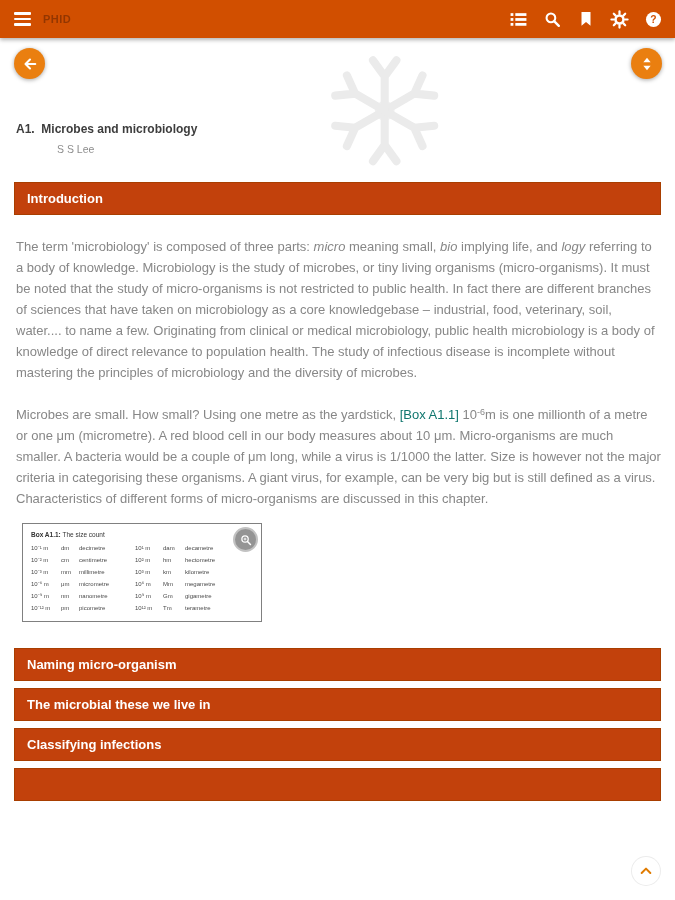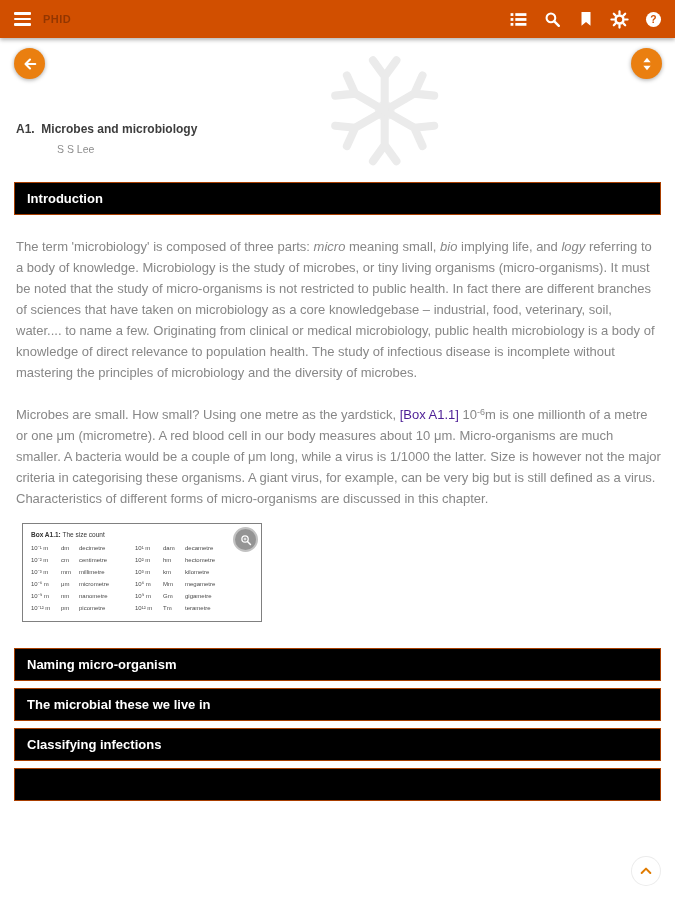--- a/index.html
+++ b/index.html
@@ -20,26 +20,26 @@
   .fab.back{top:48px;left:14px;}
   .fab.jump{top:48px;right:13px;}
 
   .watermark{position:absolute;top:40px;left:292px;z-index:0;}
 
   
   .content{position:absolute;top:38px;left:0;right:0;bottom:0;z-index:1;}
   h1.chapter{margin:84px 16px 0;font-size:12px;font-weight:bold;color:#3d3d3d;}
   .author{margin:7px 0 0 57px;font-size:10.5px;color:#8d8d8d;}
 
-  .section-bar{margin:0 14px;background:#000000;border:1px solid #a83e00;color:#fff;font-weight:bold;font-size:13px;padding:8px 12px;cursor:pointer;}
+  .section-bar{margin:0 14px;background:#c2410c;border:1px solid #a83e00;color:#fff;font-weight:bold;font-size:13px;padding:8px 12px;cursor:pointer;}
   .intro-bar{margin-top:27px;}
 
   .body-text{margin:21px 14px 0 16px;font-size:13px;line-height:21px;color:#878787;}
   .body-text i{font-style:italic;}
-  .boxlink{color:#4c1d95;text-decoration:none;cursor:pointer;}
+  .boxlink{color:#0f766e;text-decoration:none;cursor:pointer;}
   sup.exp{font-size:9px;line-height:0;vertical-align:4px;}
 
   
   .box-thumb{position:relative;margin:14px 0 0 22px;width:240px;border:1px solid #808080;padding:7px 8px;background:#fff;cursor:pointer;}
   .box-title{font-size:6.5px;color:#333;margin-bottom:4px;}
   .box-title b{font-weight:bold;}
   .box-table{border-collapse:collapse;}
   .box-table td{font-size:6px;line-height:7px;color:#4a4a4a;padding:2.5px 0;white-space:nowrap;}
   .box-table td:nth-child(1){width:30px;}
   .box-table td:nth-child(2){width:18px;}

